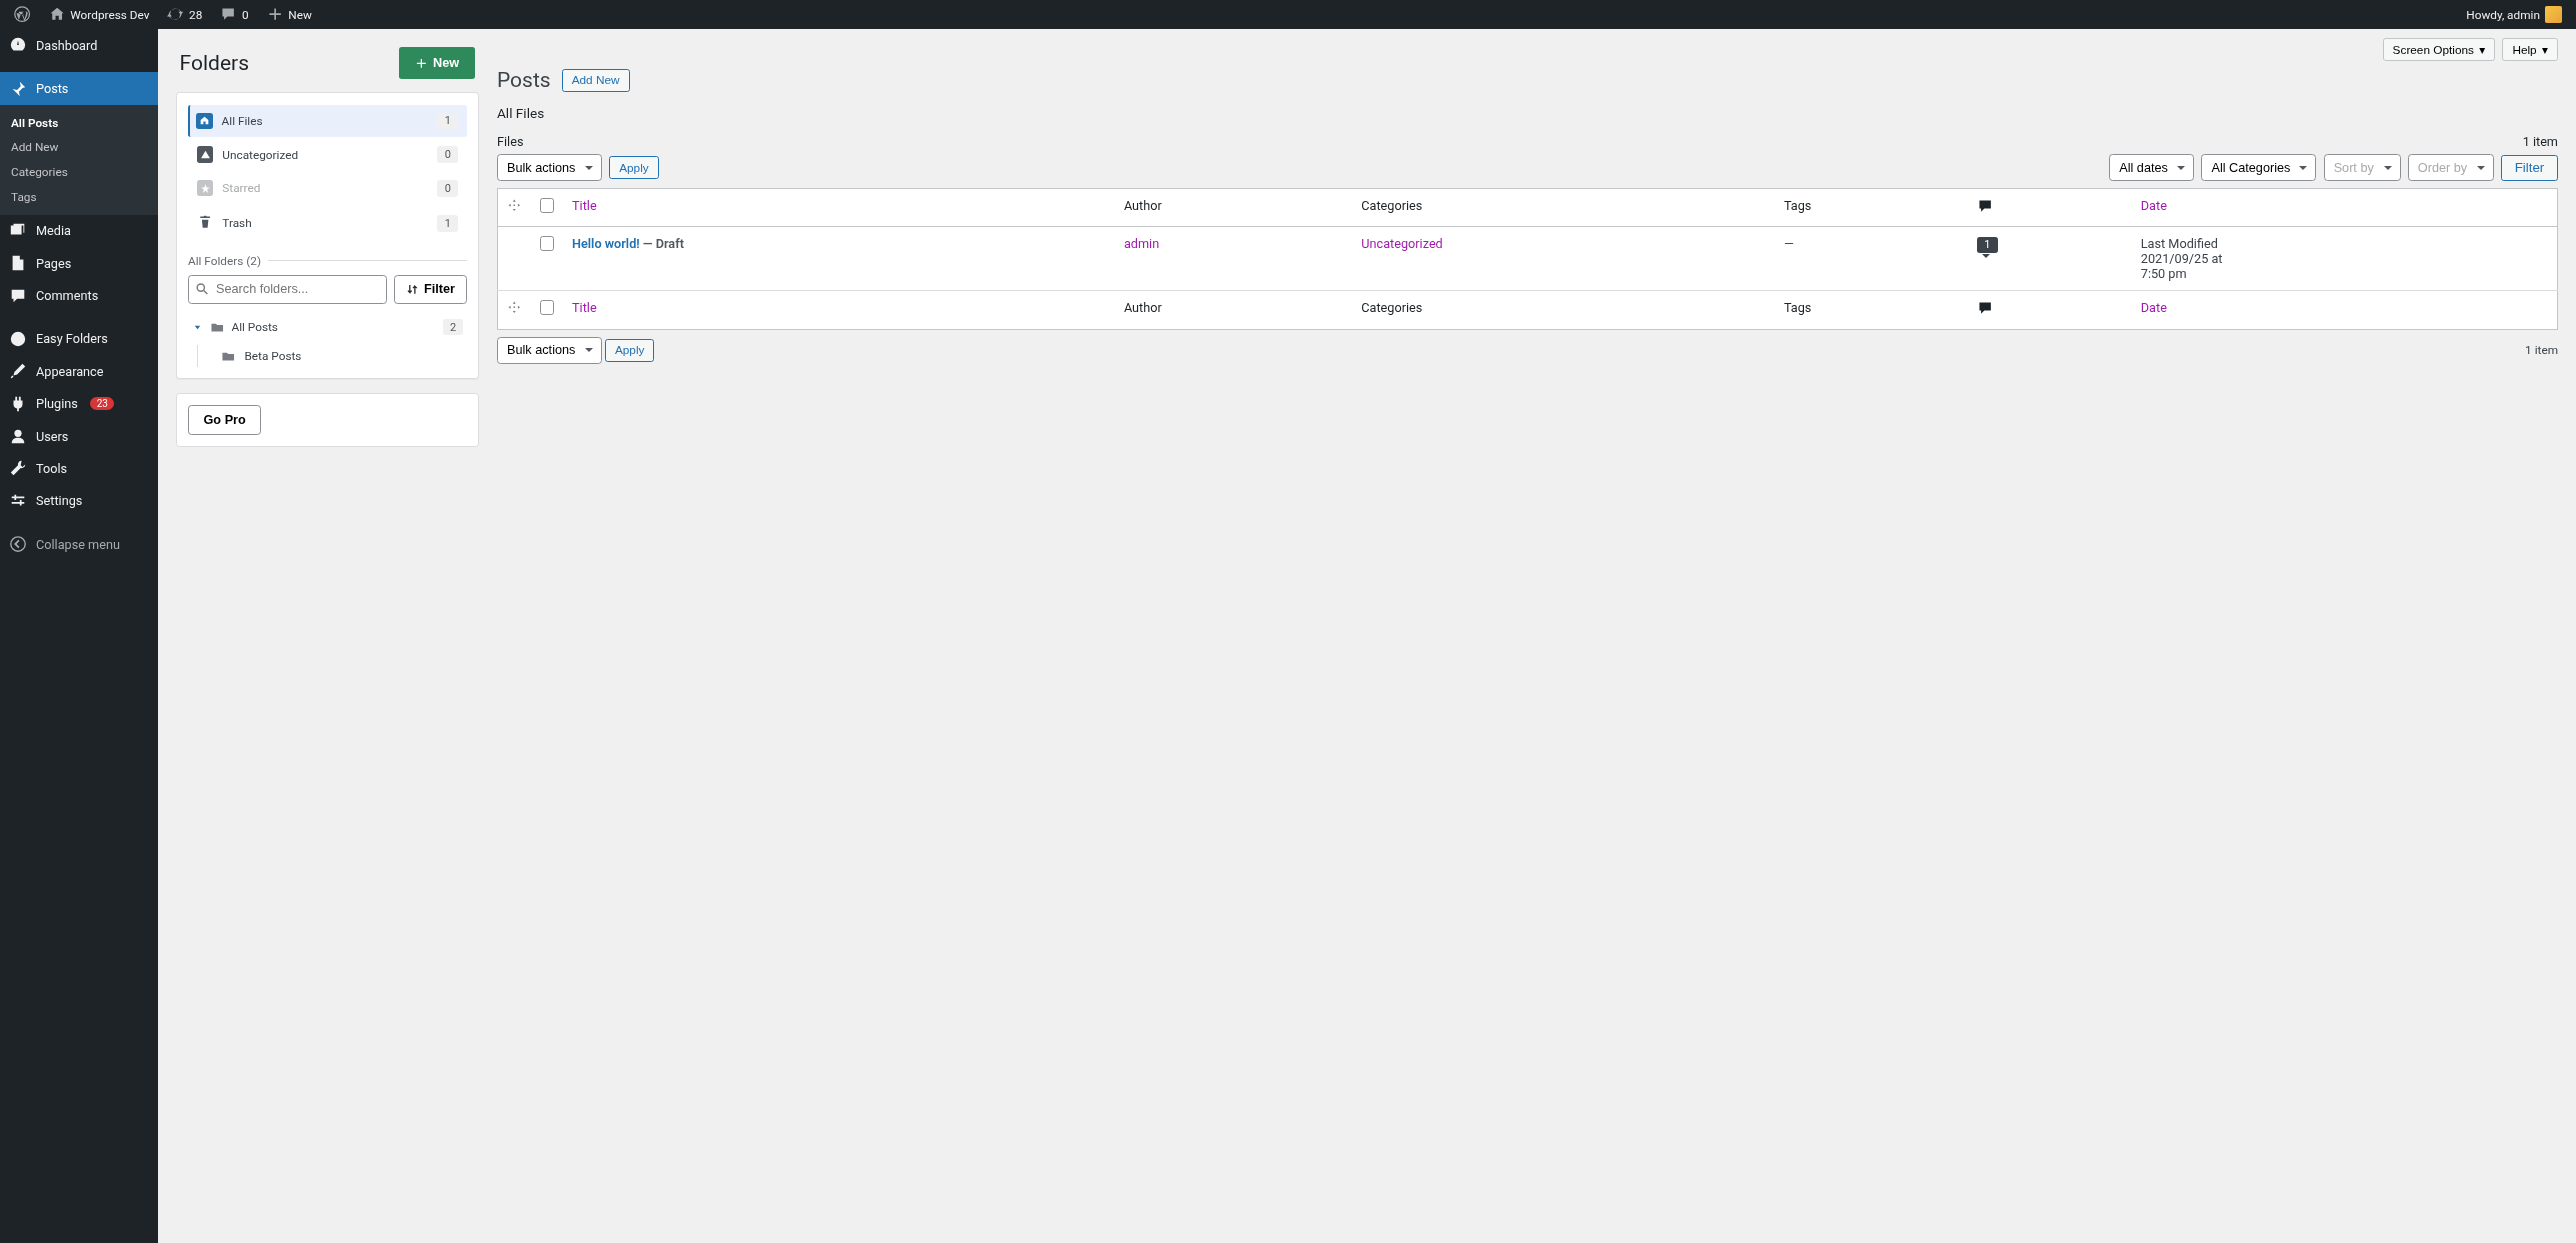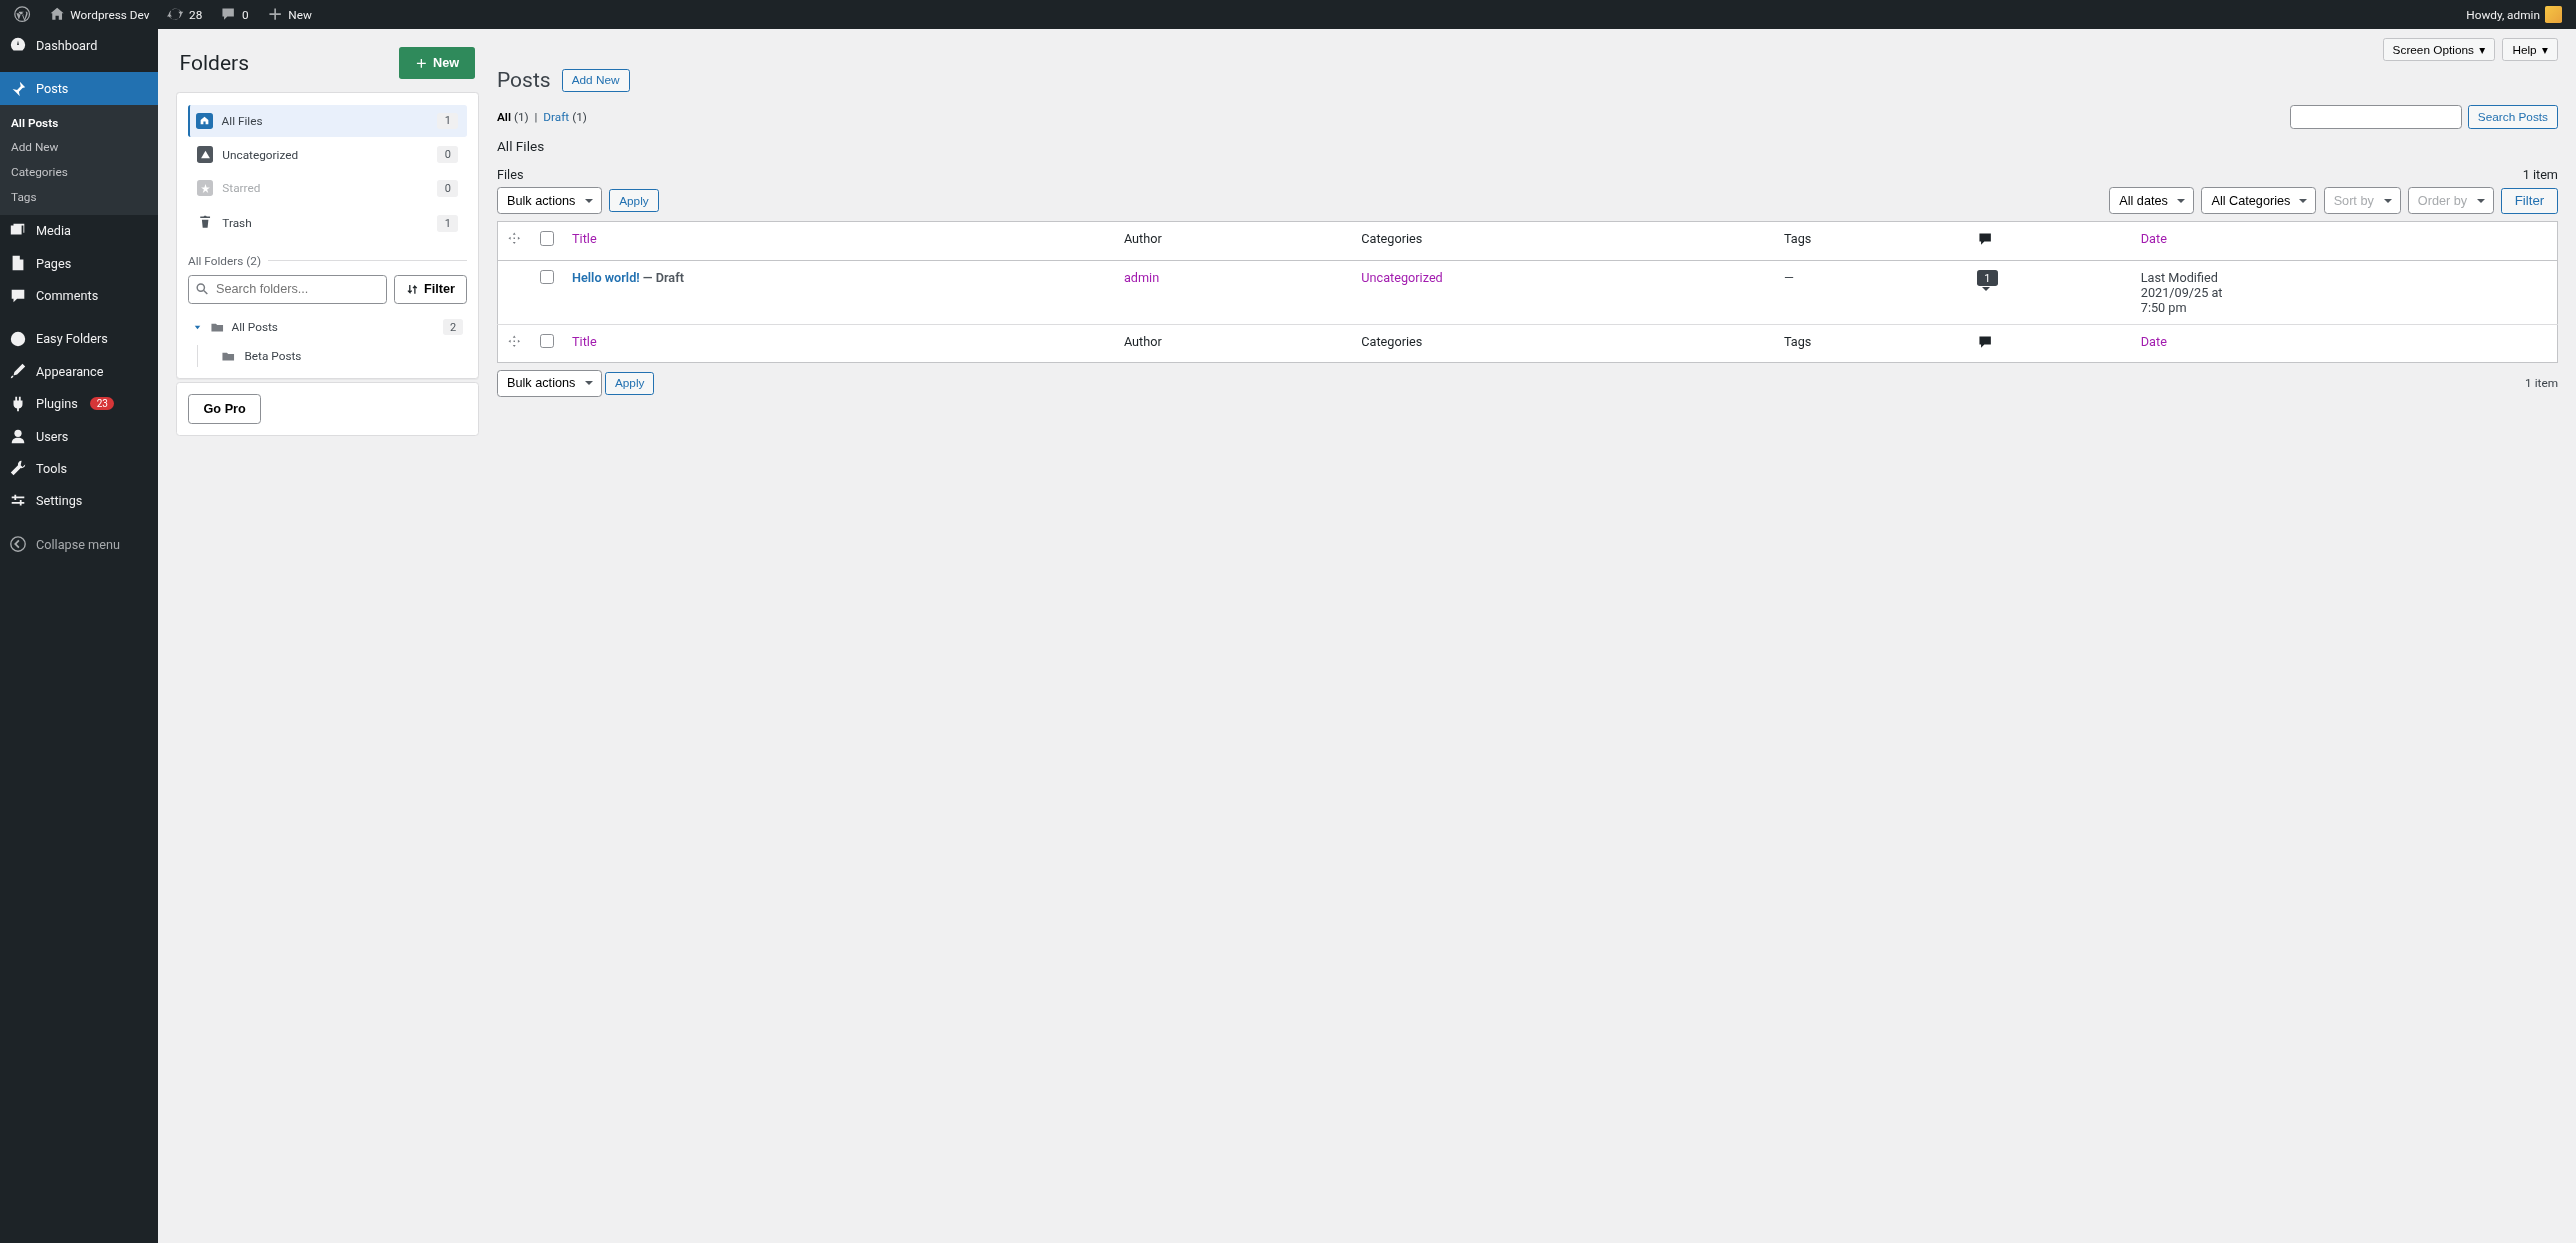--- a/index.html
+++ b/index.html
@@ -50,21 +50,21 @@
 .search-row { display:flex; gap:5.4px; margin-bottom:9px; }
 .search-input { flex:1; border:0.9px solid #8c8f94; border-radius:3.6px; padding:6.3px 7.2px 6.3px 27px; font-size:12.7px; background:#fff; }
 .search-wrap { position:relative; flex:1; }
 .search-wrap .sicon { position:absolute; left:7.2px; top:50%; transform:translateY(-50%); fill:#787c82; width:14.5px; height:14.5px; }
 .btn-outline { border:0.9px solid #8c8f94; background:#fff; border-radius:3.6px; padding:6.3px 11px; font-size:12.7px; font-weight:600; display:flex; gap:5.4px; align-items:center; cursor:pointer; }
 .tree-row { display:flex; align-items:center; justify-content:space-between; padding:6.3px 3.6px; cursor:pointer; }
 .tree-left { display:flex; align-items:center; gap:7.2px; }
 .tree-caret { width:11px; height:11px; fill:#2271b1; }
 .tree-folder-icon { width:14.5px; height:14.5px; fill:#787c82; }
 .tree-child { padding-left:23px; display:flex; align-items:center; gap:9px; margin-top:3.6px; border-left:0.9px solid #dcdcde; margin-left:9px; padding-top:3.6px; padding-bottom:3.6px; }
-.go-pro-card { background:#fff; border:0.9px solid #dcdcde; border-radius:3.6px; padding:11px; margin-top:3px; }
+.go-pro-card { background:#fff; border:0.9px solid #dcdcde; border-radius:3.6px; padding:11px; margin-top:14px; }
 .btn-gopro { border:0.9px solid #8c8f94; background:#fff; border-radius:3.6px; padding:7.2px 14.5px; font-size:12.7px; font-weight:600; cursor:pointer; }
 
 
 .content { flex:1; padding:0 18px 18px 0; }
 .tab-buttons { display:flex; justify-content:flex-end; gap:7.2px; padding:9px 0 0; }
 .tab-btn { border:0.9px solid #c3c4c7; background:#f6f7f7; padding:3.6px 9px; border-radius:2.7px; font-size:11.8px; display:flex; gap:5.4px; align-items:center; cursor:pointer; }
 .page-headline { display:flex; align-items:center; gap:11px; margin:7.2px 0 12.7px; }
 .page-headline h1 { font-size:21px; font-weight:400; }
 .btn-secondary { border:0.9px solid #2271b1; color:#2271b1; background:#f6f7f7; padding:3.6px 9px; border-radius:2.7px; font-size:11.8px; cursor:pointer; }
 .subsub { font-size:11.8px; margin-bottom:9px; display:flex; justify-content:space-between; align-items:center; }
@@ -342,33 +342,20 @@
           <span>Help</span>
           <span>▾</span>
         </button>
       </div>
 
       <div class="page-headline">
         <h1>Posts</h1>
         <button class="btn-secondary">Add New</button>
       </div>
 
-      <div class="subsub">
-        <div>
-          <span class="curr"><span>All</span></span>
-          <span>(1)</span>
-          &nbsp;<span>|</span>&nbsp;
-          <a href="#"><span>Draft</span></a>
-          <span>(1)</span>
-        </div>
-        <div class="search-box">
-          <input type="text" style="">
-          <button class="btn-secondary">Search Posts</button>
-        </div>
-      </div>
 
       <div class="current-folder">All Files</div>
 
       <div class="files-head">
         <span>Files</span>
         <span>1 item</span>
       </div>
 
       <div class="toolbar">
         <span class="select-wrap"><select class="select"><option>Bulk actions</option></select></span>

